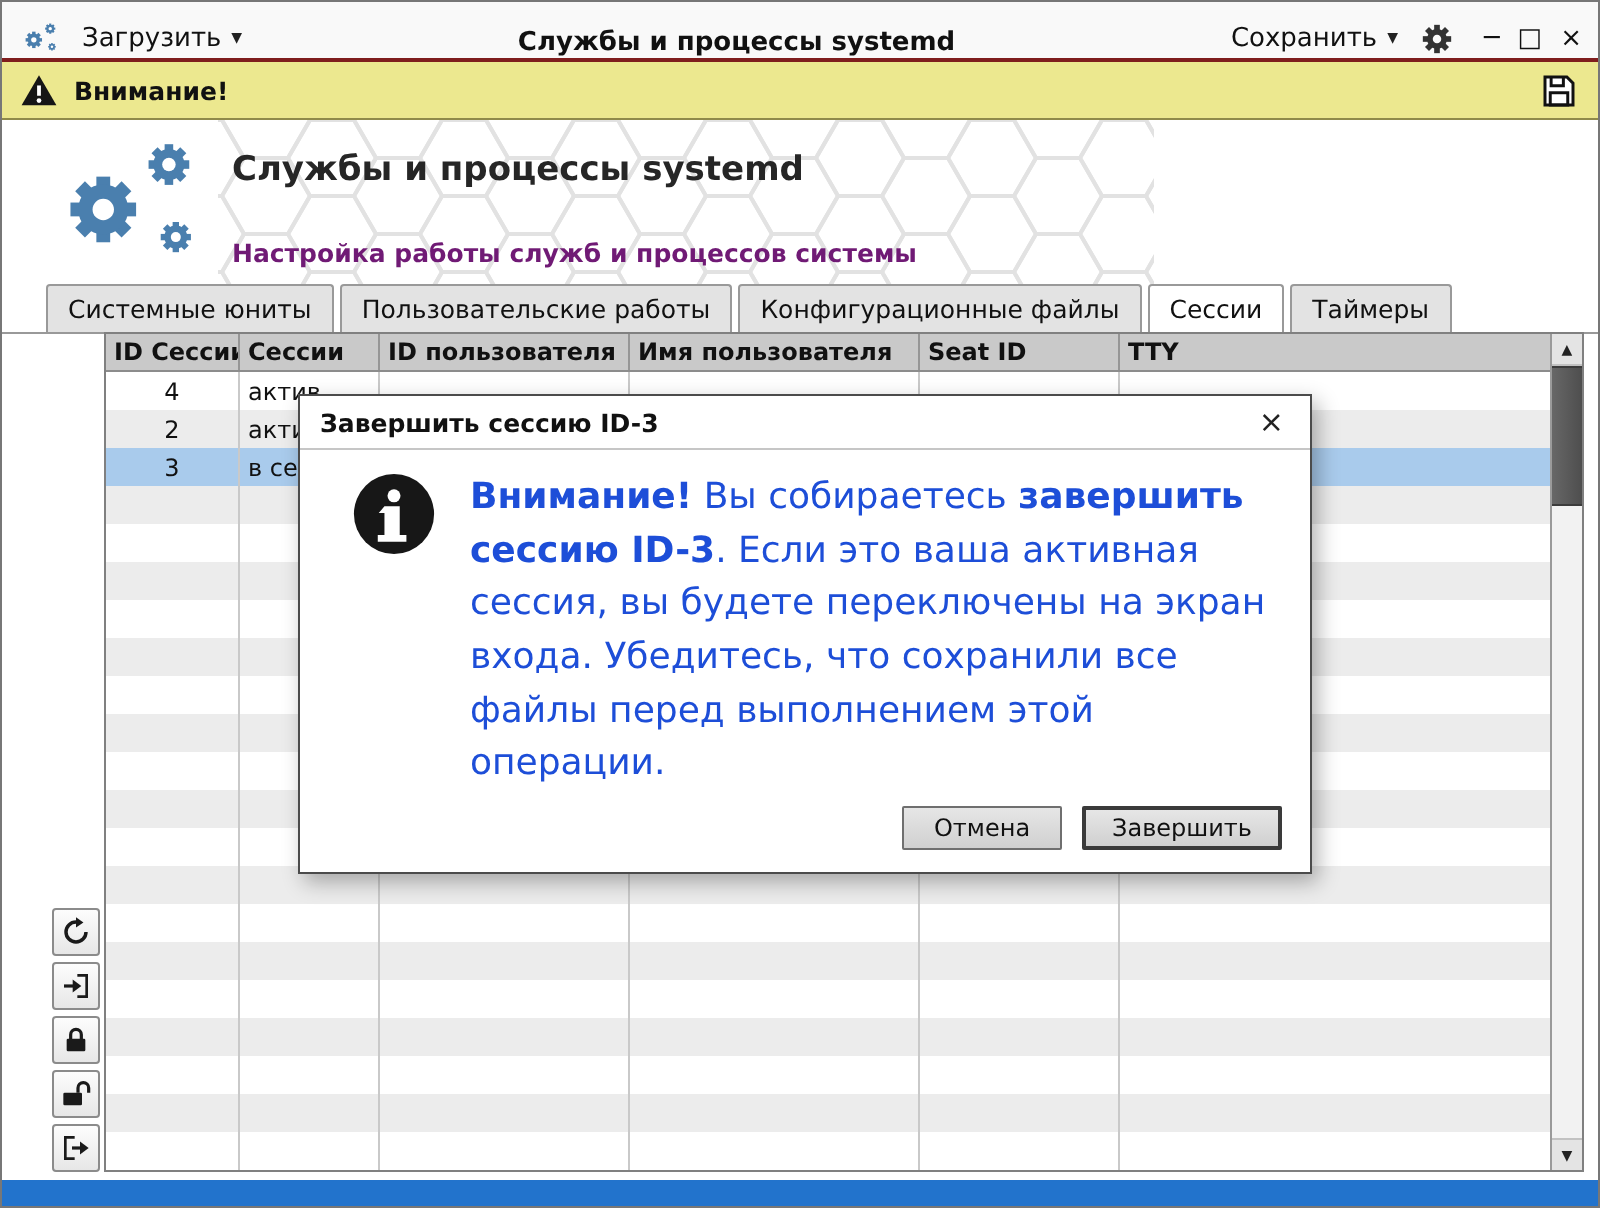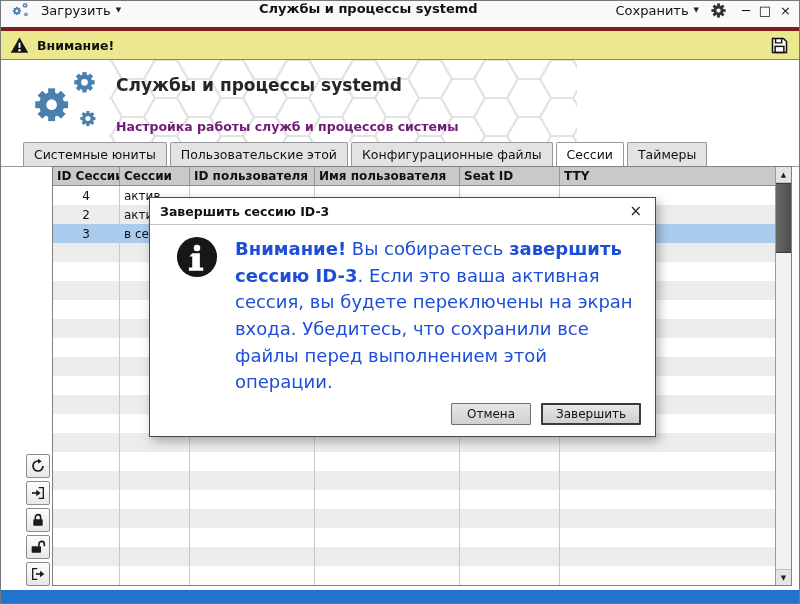--- a/index.html
+++ b/index.html
@@ -3,22 +3,22 @@
 <meta charset="utf-8">
 <style>
   * { box-sizing: border-box; margin: 0; padding: 0; }
   html,body { width: 800px; height: 604px; }
   body { font-family: "DejaVu Sans", "Liberation Sans", sans-serif; color: #111; background: #fff; }
 
   .window { position: relative; width: 800px; height: 604px; border: 1px solid #777;
             display: flex; flex-direction: column; background: #fff; overflow: hidden; }
 
   
-  .titlebar { flex: 0 0 30px; display: flex; align-items: flex-start; background: #f9f9f9;
-              border-bottom: 4px solid #7f1d1d; padding: 0 8px; gap: 8px; }
+  .titlebar { flex: 0 0 30px; display: flex; align-items: flex-end; background: #f9f9f9;
+              border-bottom: 2px solid #7f1d1d; padding: 0 8px; gap: 8px; }
   .tb-group { display: flex; align-items: center; gap: 7px; }
   .menu-btn { display: flex; align-items: center; gap: 5px; font-size: 13px; padding: 2px 4px; cursor: default; }
   .caret { font-size: 7px; color: #222; line-height: 1; }
   .tb-title { flex: 1; text-align: center; font-weight: bold; font-size: 13px; white-space: nowrap; overflow: hidden; }
   .win-controls { display: flex; align-items: center; gap: 9px; margin-left: 8px; font-size: 13px; }
   .win-controls span { line-height: 1; }
   .icon-btn { display: flex; align-items: center; justify-content: center; color: #333; }
 
   
   .warnbar { flex: 0 0 29px; background: #ece88f; border-bottom: 1px solid #8f8a4a;
@@ -242,21 +242,21 @@
       <use href="#sym-gears" x="16" y="5" width="90" height="76"></use>
     </svg>
     <div class="hdr-text">
       <div class="hdr-title">Службы и процессы systemd</div>
       <div class="hdr-sub">Настройка работы служб и процессов системы</div>
     </div>
   </div>
 
   <div class="tabs">
     <div class="tab">Системные юниты</div>
-    <div class="tab">Пользовательские этой</div>
+    <div class="tab">Пользовательские работы</div>
     <div class="tab">Конфигурационные файлы</div>
     <div class="tab active">Сессии</div>
     <div class="tab">Таймеры</div>
   </div>
 
   <div class="content">
 
     <div class="sidebar">
       <div class="side-btn">
         <svg width="16" height="16" viewBox="0 0 24 24">

